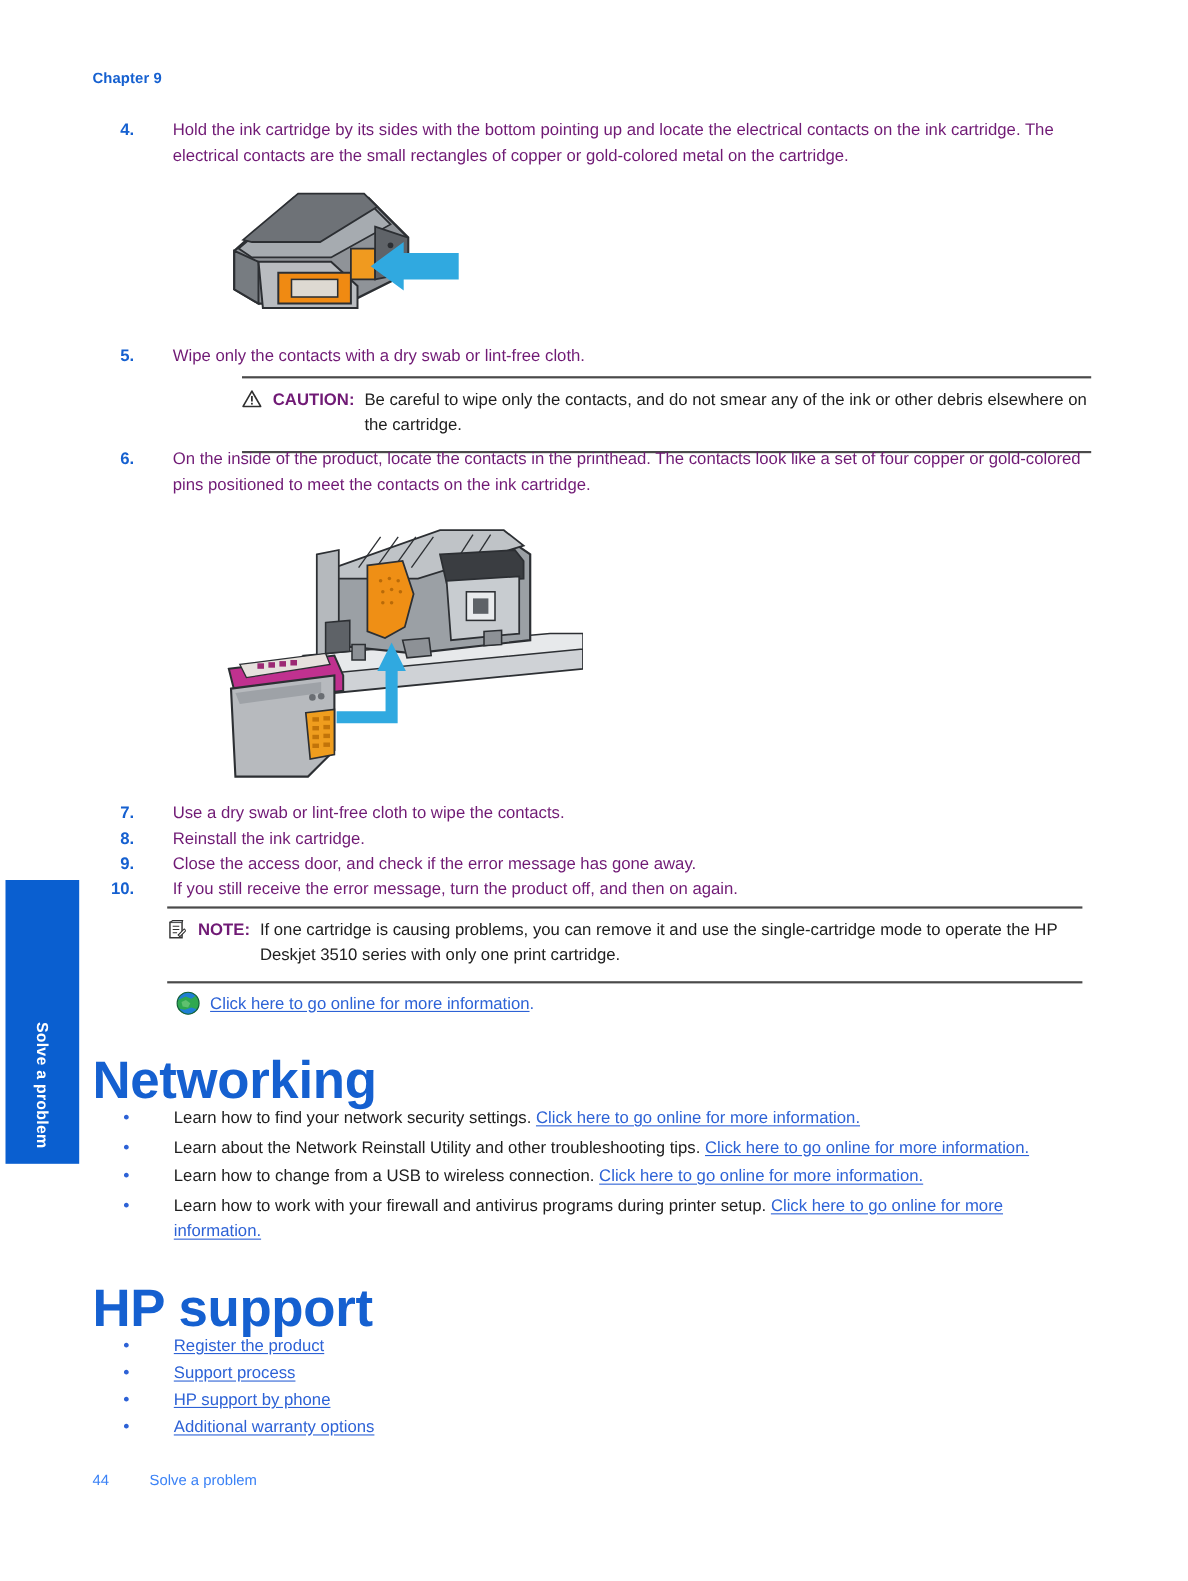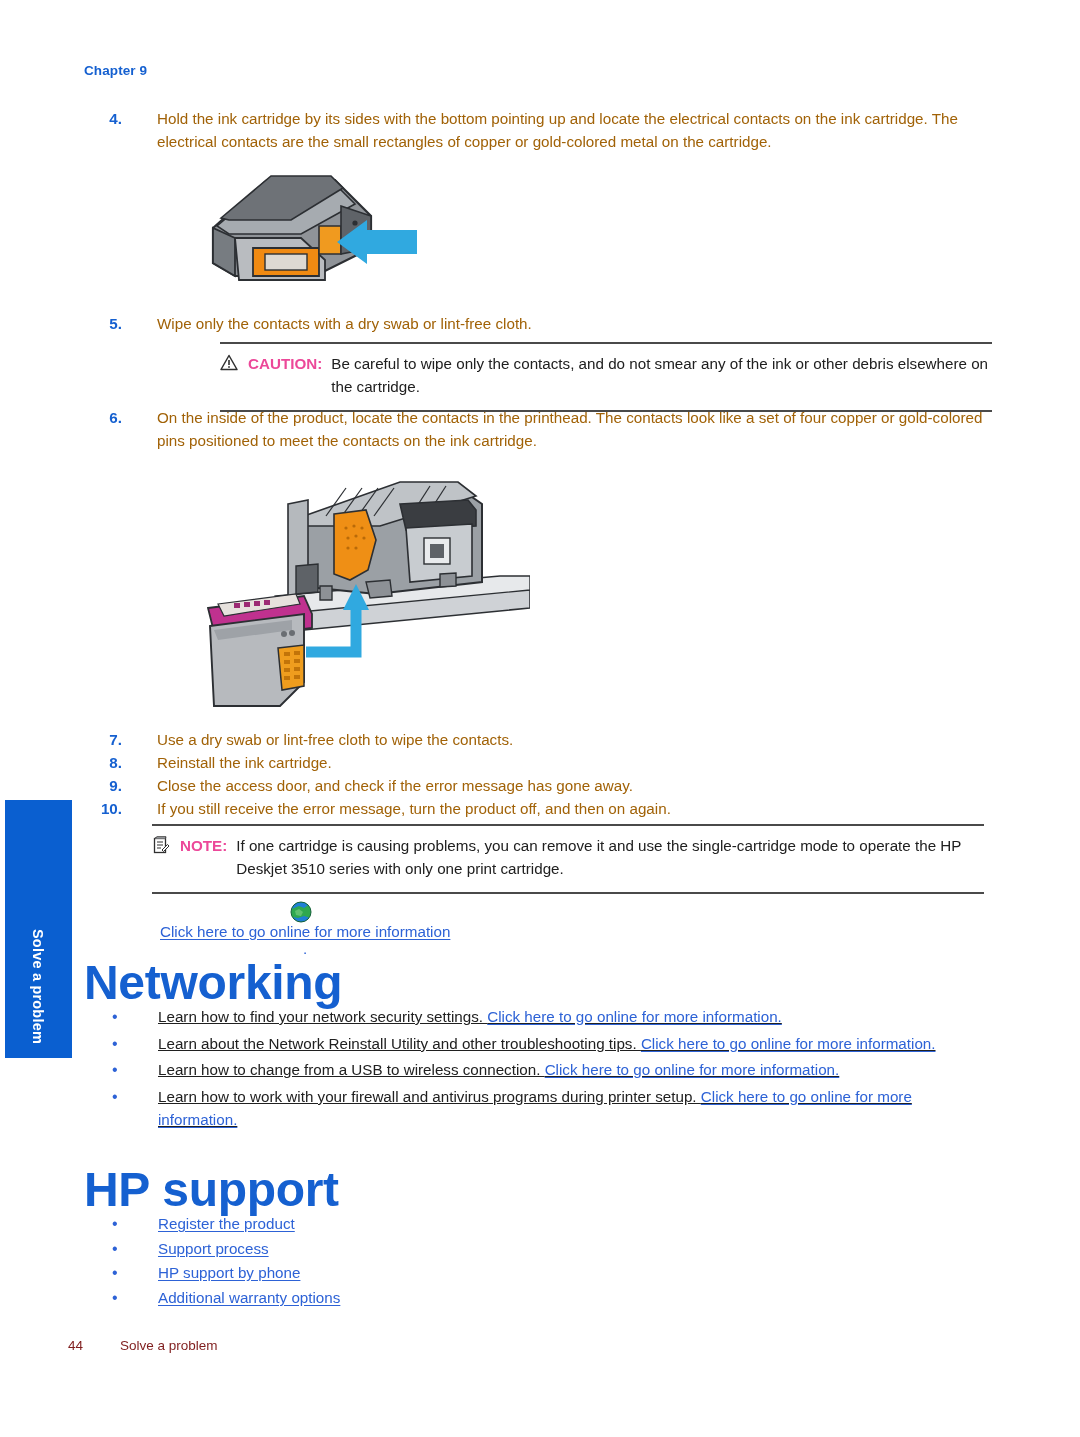--- a/index.html
+++ b/index.html
@@ -72,21 +72,21 @@
     color: #1560d0;
     font-weight: bold;
     width: 38px;
     flex: 0 0 38px;
     text-align: right;
     padding-right: 0;
     box-sizing: border-box;
   }
   .step-body {
     padding-left: 35px;
-    color: #a16207;
+    color: #701a75;
   }
 
   
   .admon {
     position: absolute;
     box-sizing: border-box;
     border-top: 2px solid #4a4a4a;
     border-bottom: 2px solid #4a4a4a;
     padding: 9px 0 11px 0;
   }
@@ -97,21 +97,21 @@
     line-height: 1.5;
   }
   .admon-icon {
     flex: 0 0 24px;
     width: 24px;
     margin-right: 4px;
     padding-top: 1px;
   }
   .admon-icon svg { display: block; }
   .admon-kw {
-    color: #ec4899;
+    color: #701a75;
     font-weight: bold;
     margin-right: 9px;
     white-space: nowrap;
   }
   .admon-text { color: #202020; }
 
   
   .online-link-row {
     position: absolute;
     display: flex;
@@ -152,32 +152,32 @@
     line-height: 1.55;
     margin-bottom: 3px;
   }
   .bullet-dot {
     flex: 0 0 46px;
     width: 46px;
     color: #2d62d6;
     font-size: 16px;
     line-height: 1.45;
   }
-  .bullet-text { color: #202020; text-decoration: underline; }
+  .bullet-text { color: #202020; }
 
   .bullets-support .bullet-row { margin-bottom: 1px; }
   .bullets-support .bullet-dot { flex: 0 0 46px; width: 46px; }
 
   
   .footer {
     position: absolute;
-    left: 68px;
+    left: 84px;
     top: 1338px;
     font-size: 13.5px;
-    color: #7f1d1d;
+    color: #3b82f6;
     display: flex;
   }
   .footer-page { width: 52px; }
   .footer-title { }
 
   
   .figure { position: absolute; }
 </style>
 </head>
 <body>
@@ -347,21 +347,21 @@
               <path d="M5 12 H9"></path>
           </g>
           <path d="M10 14 L15.5 8.5 L17 10 L11.5 15.5 Z" fill="#ffffff" stroke="#303030" stroke-width="1"></path>
         </svg>
       </span>
       <span class="admon-kw">NOTE:</span>
       <span class="admon-text">If one cartridge is causing problems, you can remove it and use the single-cartridge mode to operate the HP Deskjet 3510 series with only one print cartridge.</span>
     </div>
   </div>
 
-  <div class="online-link-row" style="left:160px; top:901px;flex-direction:column;">
+  <div class="online-link-row" style="left:160px; top:901px;">
     <span class="globe-icon">
       <svg width="22" height="22" viewBox="0 0 22 22">
         <circle cx="11" cy="11" r="10" fill="#2fa84f"></circle>
         <path d="M1.6 8 A10 10 0 0 1 11 1 A10 10 0 0 1 18 4.2 L14 7 L9 5 Z" fill="#1f7fd4"></path>
         <path d="M3 16 A10 10 0 0 0 11 21 A10 10 0 0 0 19 16.5 L14 15 L8 17 Z" fill="#1f7fd4"></path>
         <path d="M5 10 L9 8 L13 11 L11 15 L6 14 Z" fill="#5fc06f"></path>
         <circle cx="11" cy="11" r="10" fill="none" stroke="#14613a" stroke-width="1"></circle>
       </svg>
     </span>
     <span class="doclink">Click here to go online for more information</span>

